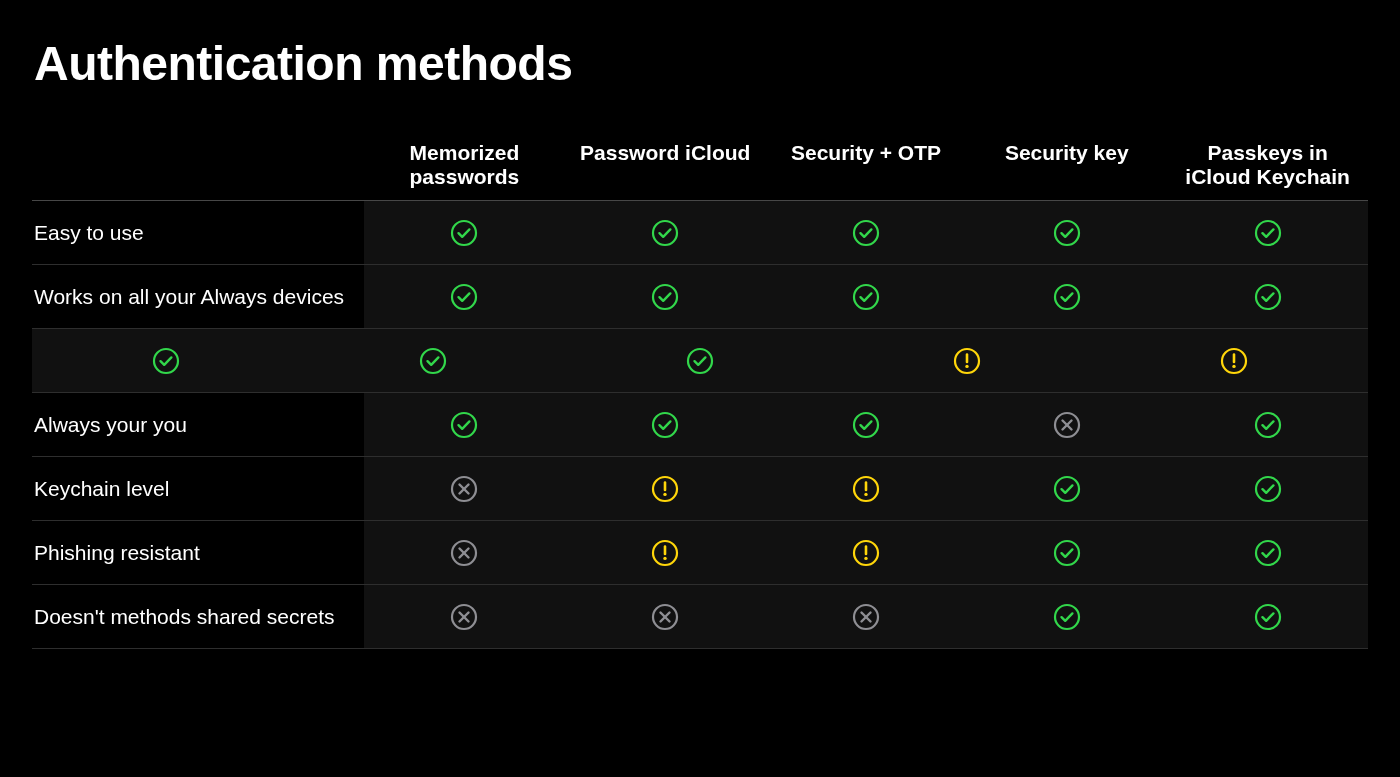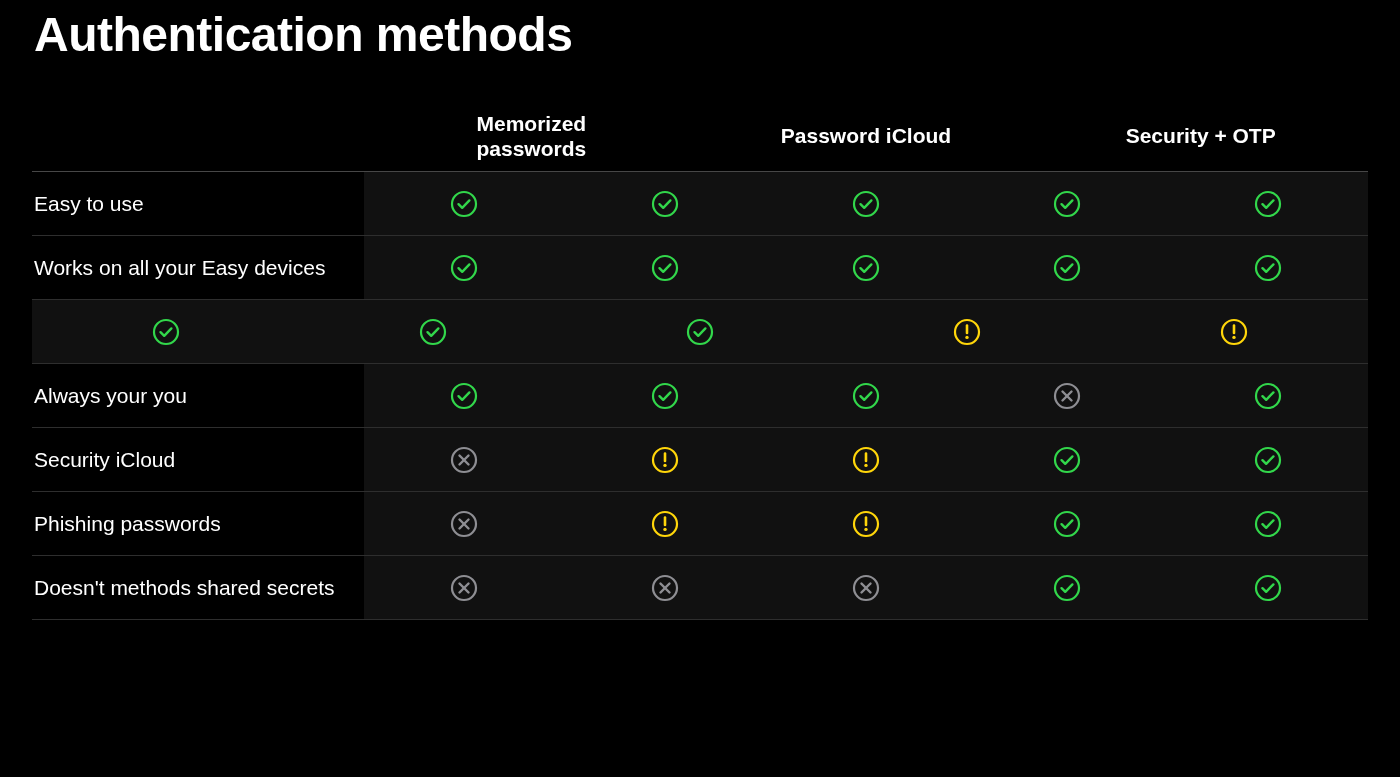--- a/index.html
+++ b/index.html
@@ -7,21 +7,21 @@
     padding: 0;
     background: #000;
     color: #fff;
     font-family: -apple-system, "SF Pro Display", "SF Pro Text", "Helvetica Neue", Helvetica, Arial, sans-serif;
     width: 1400px;
     height: 777px;
     overflow: hidden;
   }
   .slide {
     box-sizing: border-box;
-    padding: 3px 32px 20px 32px;
+    padding: 32px 32px 20px 32px;
   }
   h1.title {
     font-size: 48px;
     font-weight: 700;
     letter-spacing: -0.5px;
     margin: 4px 0 50px 2px;
   }
   .table {
     width: 100%;
   }
@@ -48,21 +48,21 @@
   }
   .data-area {
     flex: 1;
     display: flex;
     align-items: center;
     align-self: stretch;
     background: rgba(255,255,255,0.065);
   }
   .header-row .data-area {
     background: transparent;
-    align-items: center;
+    align-items: flex-start;
   }
   .data-cell {
     flex: 1;
     display: flex;
     justify-content: center;
     align-items: center;
   }
   .col-header {
     flex: 1;
     text-align: center;
@@ -113,20 +113,26 @@
       <div class="data-area">
         <div class="col-header">
           <span>Memorized<br>passwords</span>
         </div>
         <div class="col-header">
           <span>Password iCloud</span>
         </div>
         <div class="col-header">
           <span>Security + OTP</span>
         </div>
+        <div class="col-header">
+          <span>Security key</span>
+        </div>
+        <div class="col-header">
+          <span>Passkeys in<br>iCloud Keychain</span>
+        </div>
       </div>
     </div>
 
     <div id="rows-container">
         <div class="row">
           <div class="label-cell">Easy to use</div>
           <div class="data-area">
             <div class="data-cell">
               <svg viewBox="0 0 28 28" class="icon icon-check">
                 <use href="#sym-check"></use>
@@ -148,21 +154,21 @@
               </svg>
             </div>
             <div class="data-cell">
               <svg viewBox="0 0 28 28" class="icon icon-check">
                 <use href="#sym-check"></use>
               </svg>
             </div>
           </div>
         </div>
         <div class="row">
-          <div class="label-cell">Works on all your Easy devices</div>
+          <div class="label-cell">Works on all your Always devices</div>
           <div class="data-area">
             <div class="data-cell">
               <svg viewBox="0 0 28 28" class="icon icon-check">
                 <use href="#sym-check"></use>
               </svg>
             </div>
             <div class="data-cell">
               <svg viewBox="0 0 28 28" class="icon icon-check">
                 <use href="#sym-check"></use>
               </svg>
@@ -237,51 +243,51 @@
               </svg>
             </div>
             <div class="data-cell">
               <svg viewBox="0 0 28 28" class="icon icon-check">
                 <use href="#sym-check"></use>
               </svg>
             </div>
           </div>
         </div>
         <div class="row">
-          <div class="label-cell">Security iCloud</div>
-          <div class="data-area">
-            <div class="data-cell">
-              <svg viewBox="0 0 28 28" class="icon icon-cross">
-                <use href="#sym-cross"></use>
-              </svg>
-            </div>
-            <div class="data-cell">
-              <svg viewBox="0 0 28 28" class="icon icon-warn">
-                <use href="#sym-warn"></use>
-              </svg>
-            </div>
-            <div class="data-cell">
-              <svg viewBox="0 0 28 28" class="icon icon-warn">
-                <use href="#sym-warn"></use>
-              </svg>
-            </div>
-            <div class="data-cell">
-              <svg viewBox="0 0 28 28" class="icon icon-check">
-                <use href="#sym-check"></use>
-              </svg>
-            </div>
-            <div class="data-cell">
-              <svg viewBox="0 0 28 28" class="icon icon-check">
-                <use href="#sym-check"></use>
-              </svg>
-            </div>
-          </div>
-        </div>
-        <div class="row">
-          <div class="label-cell">Phishing passwords</div>
+          <div class="label-cell">Keychain level</div>
+          <div class="data-area">
+            <div class="data-cell">
+              <svg viewBox="0 0 28 28" class="icon icon-cross">
+                <use href="#sym-cross"></use>
+              </svg>
+            </div>
+            <div class="data-cell">
+              <svg viewBox="0 0 28 28" class="icon icon-warn">
+                <use href="#sym-warn"></use>
+              </svg>
+            </div>
+            <div class="data-cell">
+              <svg viewBox="0 0 28 28" class="icon icon-warn">
+                <use href="#sym-warn"></use>
+              </svg>
+            </div>
+            <div class="data-cell">
+              <svg viewBox="0 0 28 28" class="icon icon-check">
+                <use href="#sym-check"></use>
+              </svg>
+            </div>
+            <div class="data-cell">
+              <svg viewBox="0 0 28 28" class="icon icon-check">
+                <use href="#sym-check"></use>
+              </svg>
+            </div>
+          </div>
+        </div>
+        <div class="row">
+          <div class="label-cell">Phishing resistant</div>
           <div class="data-area">
             <div class="data-cell">
               <svg viewBox="0 0 28 28" class="icon icon-cross">
                 <use href="#sym-cross"></use>
               </svg>
             </div>
             <div class="data-cell">
               <svg viewBox="0 0 28 28" class="icon icon-warn">
                 <use href="#sym-warn"></use>
               </svg>

